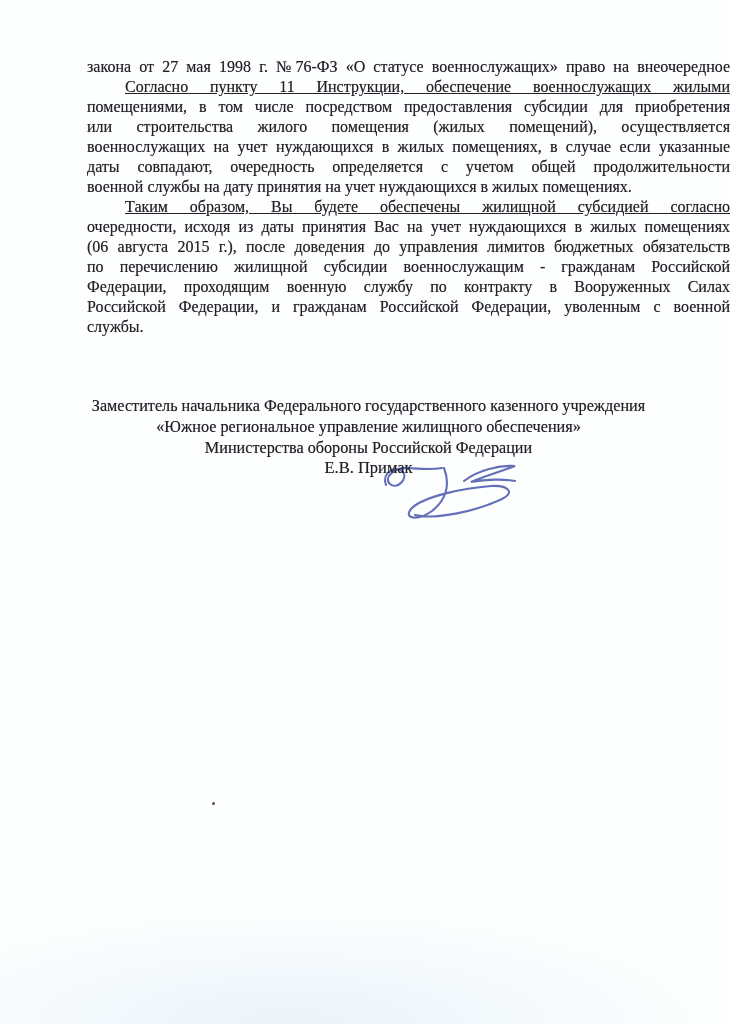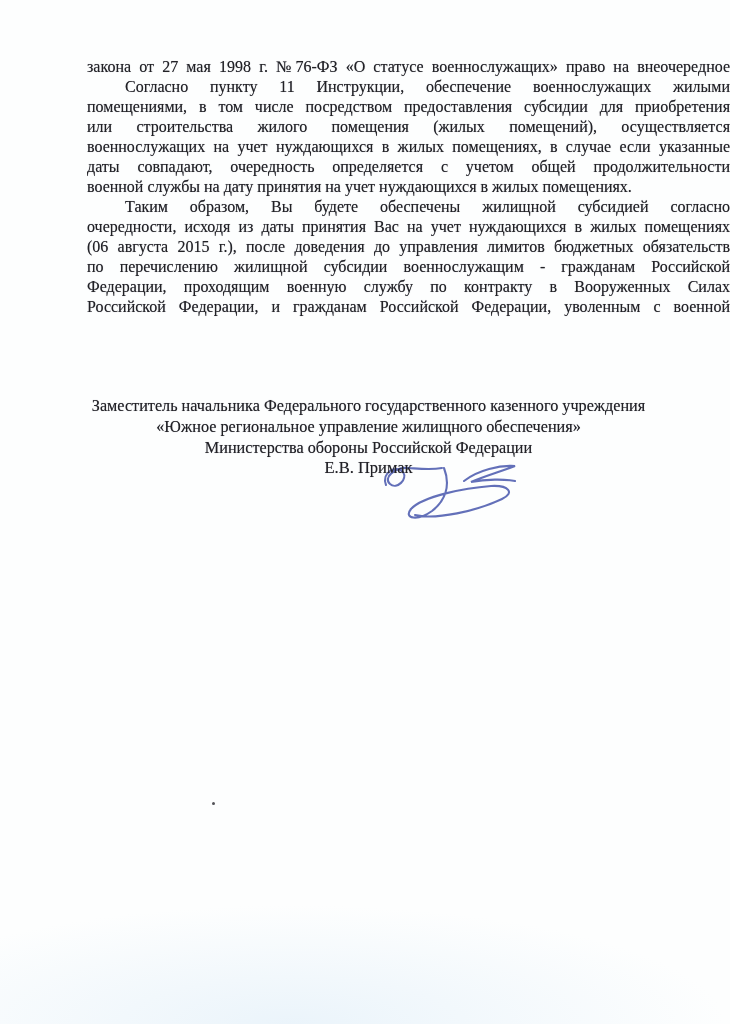--- a/index.html
+++ b/index.html
@@ -38,21 +38,21 @@
     height: 20px;
     line-height: 20px;
     font-size: 16px;
     overflow: hidden;
     text-align: justify;
     text-justify: inter-word;
     white-space: normal;
     text-shadow: 0 0 0.7px rgba(35,35,55,0.55);
   }
   .line.just { text-align-last: justify; }
-  .line.indent { text-indent: 38px; }
+  .line.indent { text-indent: 38px; text-decoration: underline; }
   .line.last { text-align: left; text-align-last: left; }
   .sig-block {
     position: absolute;
     left: 47px;
     top: 396px;
     width: 643px;
     text-align: center;
   }
   .sig-line {
     height: 21px;
@@ -115,20 +115,21 @@
       <div class="line last">военной службы на дату принятия на учет нуждающихся в жилых помещениях.</div>
     </div>
 
     <div class="para">
       <div class="line just indent">Таким образом, Вы будете обеспечены жилищной субсидией согласно</div>
       <div class="line just">очередности, исходя из даты принятия Вас на учет нуждающихся в жилых помещениях</div>
       <div class="line just">(06 августа 2015 г.), после доведения до управления лимитов бюджетных обязательств</div>
       <div class="line just">по перечислению жилищной субсидии военнослужащим - гражданам Российской</div>
       <div class="line just">Федерации, проходящим военную службу по контракту в Вооруженных Силах</div>
       <div class="line just">Российской Федерации, и гражданам Российской Федерации, уволенным с военной</div>
+      <div class="line last">службы.</div>
     </div>
 
   </main>
 
   <section class="sig-block">
     <div class="sig-line">Заместитель начальника Федерального государственного казенного учреждения</div>
     <div class="sig-line">«Южное региональное управление жилищного обеспечения»</div>
     <div class="sig-line">Министерства обороны Российской Федерации</div>
   </section>
 

